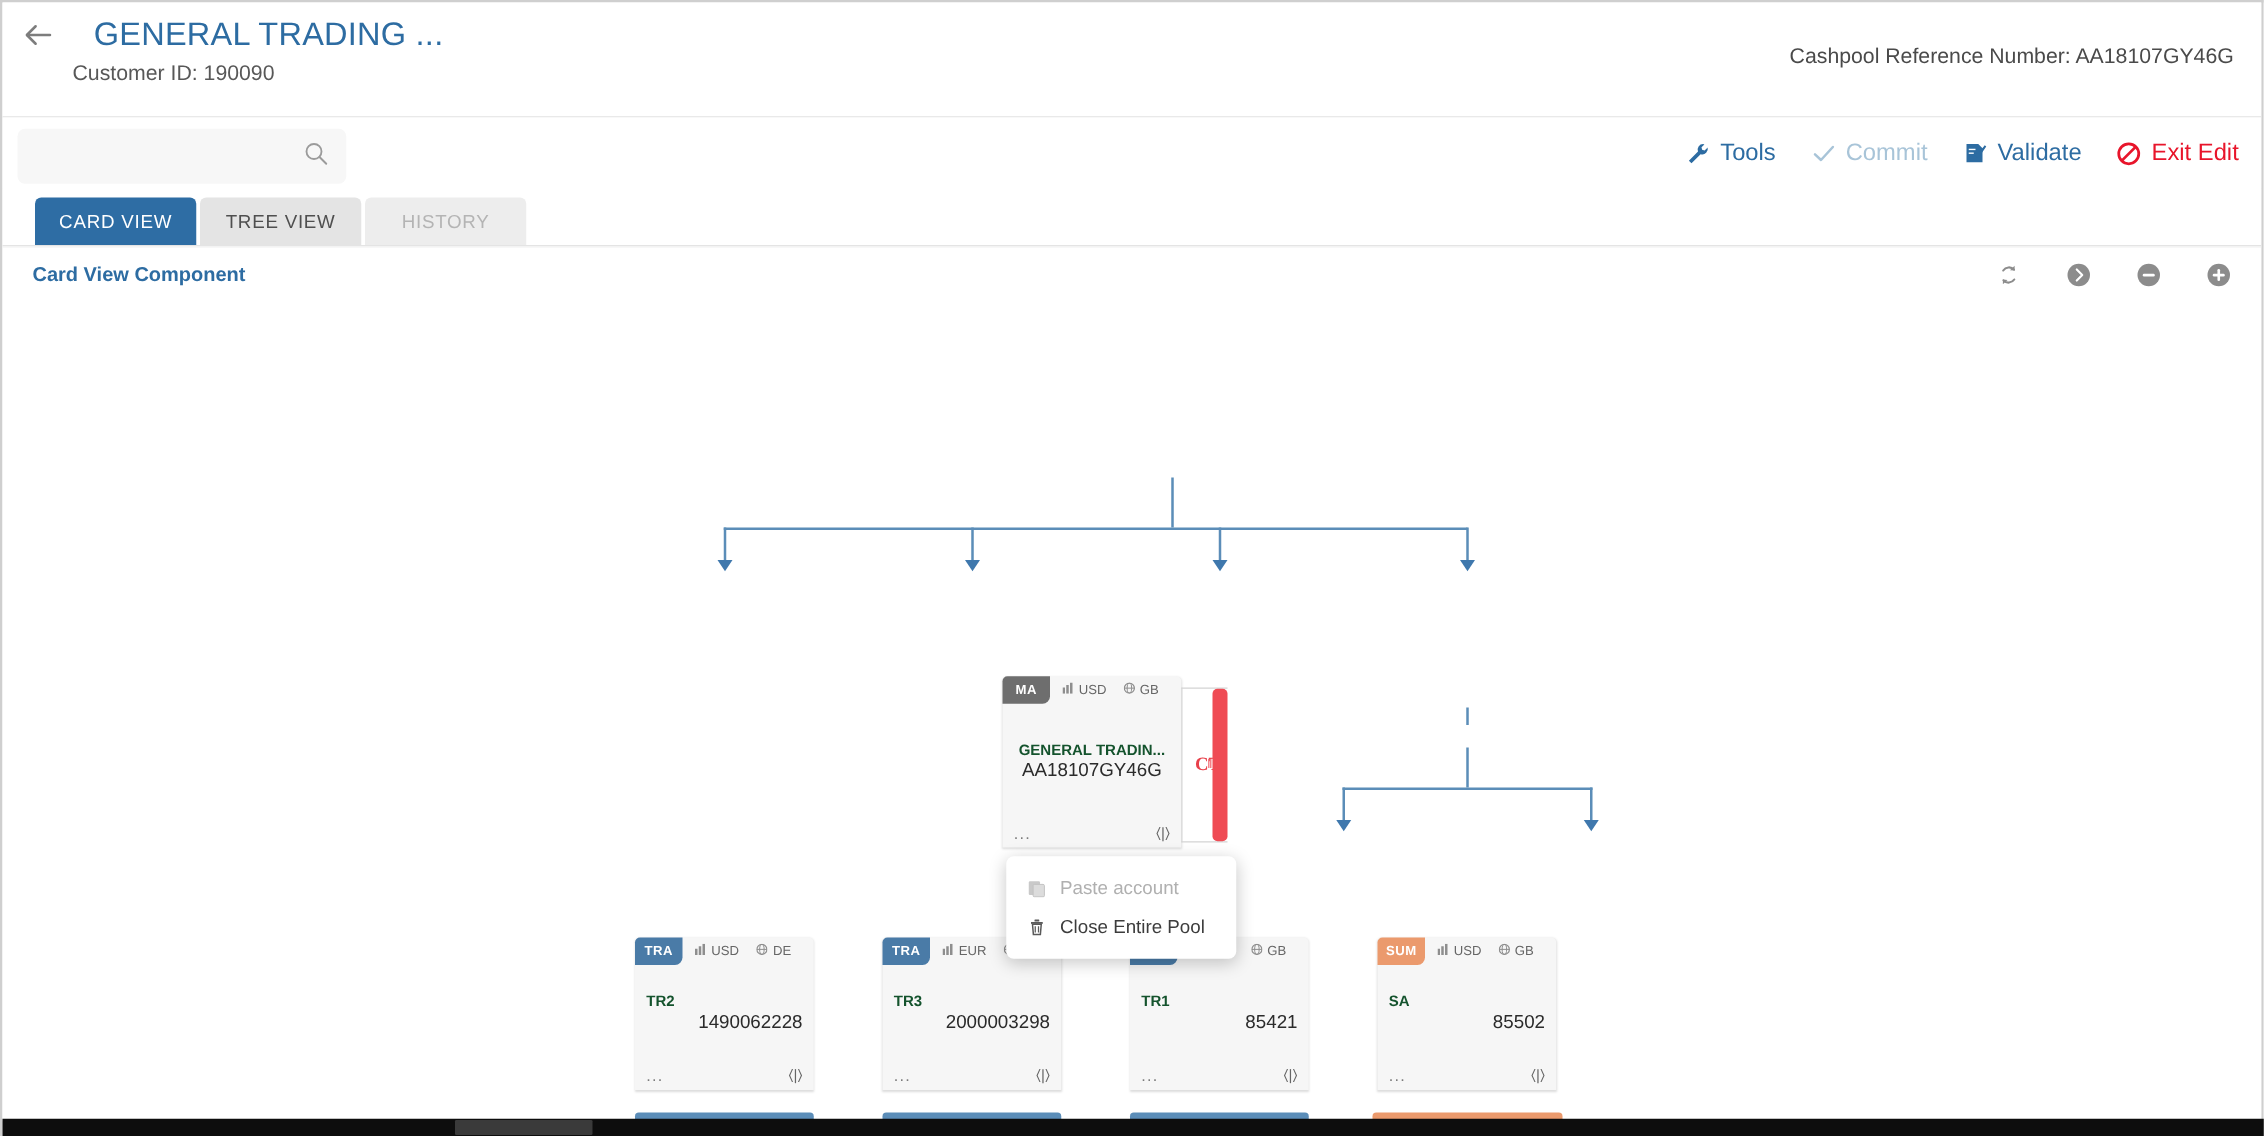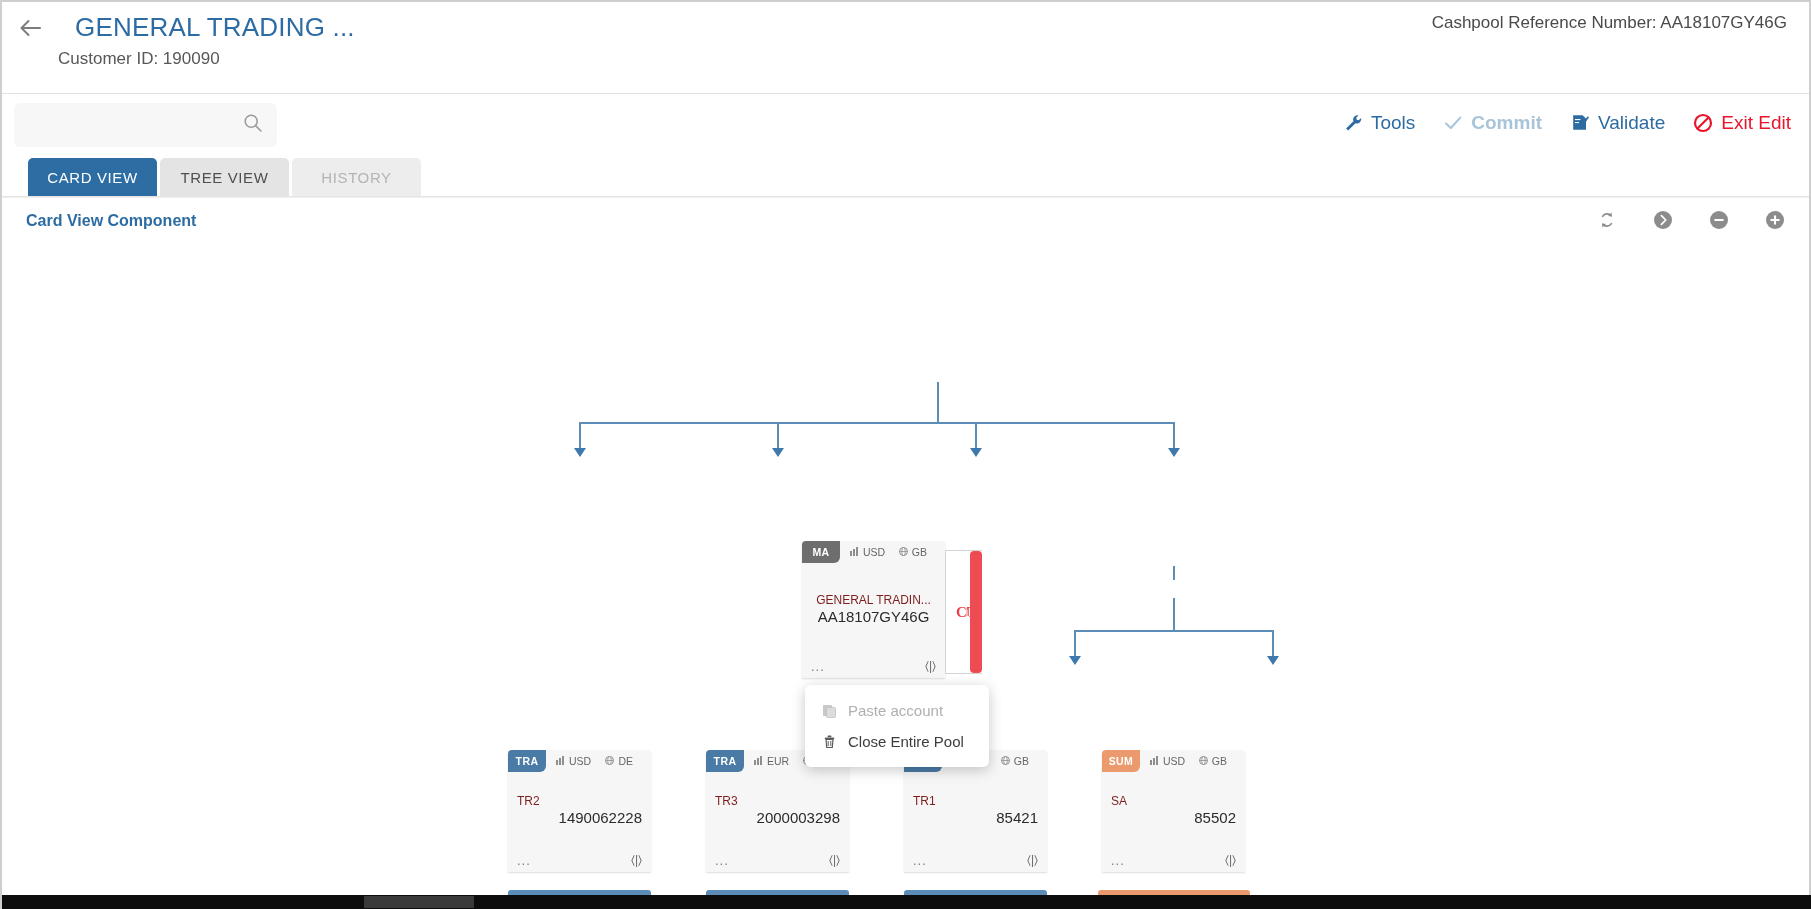--- a/index.html
+++ b/index.html
@@ -37,21 +37,21 @@
     letter-spacing: .2px; white-space: nowrap;
   }
   .customer-id {
     margin-left: 40px; margin-top: 6px;
     font-size: 17px; color: #585858;
   }
   .header-right {
     position: absolute; right: 22px; top: 10px; text-align: right;
   }
   .prelim { font-size: 24px; color: #2d6ca2; }
-  .cashpool-ref { margin-top: 1px; font-size: 17px; color: #4a4a4a; }
+  .cashpool-ref { margin-top: 23px; font-size: 17px; color: #4a4a4a; }
 
   
   .actionbar {
     position: relative; height: 57px; background: #fff;
   }
   .searchbox {
     position: absolute; left: 12px; top: 9px;
     width: 263px; height: 44px;
     background: #f7f7f7; border-radius: 6px;
     display: flex; align-items: center; justify-content: flex-end;
@@ -67,21 +67,21 @@
 
   .actions {
     position: absolute; right: 18px; top: 0; height: 57px;
     display: flex; align-items: center; gap: 28px;
   }
   .action {
     display: flex; align-items: center; gap: 8px;
     font-size: 19px; cursor: pointer; white-space: nowrap;
   }
   .action.tools  { color: #2d6ca2; }
-  .action.commit { color: #a8c4d8; cursor: default; font-weight: bold; }
+  .action.commit { color: #a8c4d8; cursor: default; }
   .action.validate { color: #2d6ca2; }
   .action.exit   { color: #e8152b; }
   .action .ico { display: flex; align-items: center; }
 
   
   .tabs {
     position: relative; height: 46px;
     display: flex; align-items: flex-end; gap: 3px;
     padding-left: 26px;
     background: #fff;
@@ -149,21 +149,21 @@
   }
   .badge.ma  { background: #6e6e6e; }
   .badge.tra { background: #4a7ba7; }
   .badge.sum { background: #eb9a6d; }
   .meta { display: flex; align-items: flex-end; gap: 4px; margin-left: 10px; }
   .meta.right { position: absolute; right: 18px; margin-left: 0; }
   .card-body {
     flex: 1; position: relative; padding: 0 9px;
     display: flex; flex-direction: column; justify-content: center;
   }
-  .card-label { font-size: 12px; font-weight: normal; color: #7f1d1d; }
+  .card-label { font-size: 12px; font-weight: bold; color: #14532d; }
   .card-value {
     font-size: 15px; color: #2b2b2b; text-align: right; margin-top: 1px;
   }
   .card-label.center { text-align: center; }
   .card-value.center { text-align: center; }
   .card-foot {
     height: 24px; display: flex; align-items: center;
     justify-content: space-between; padding: 0 9px;
     color: #7c7c7c; font-size: 13px;
   }

